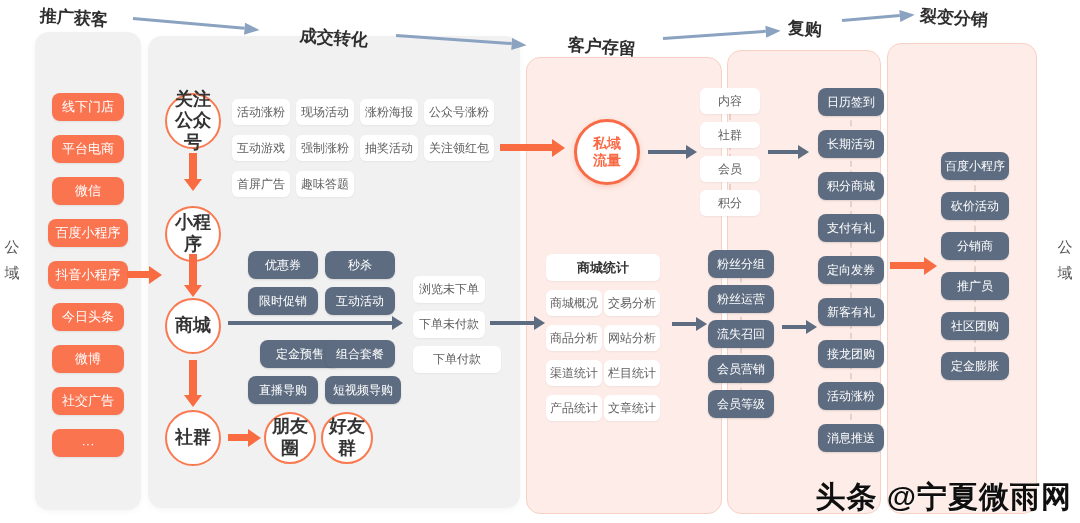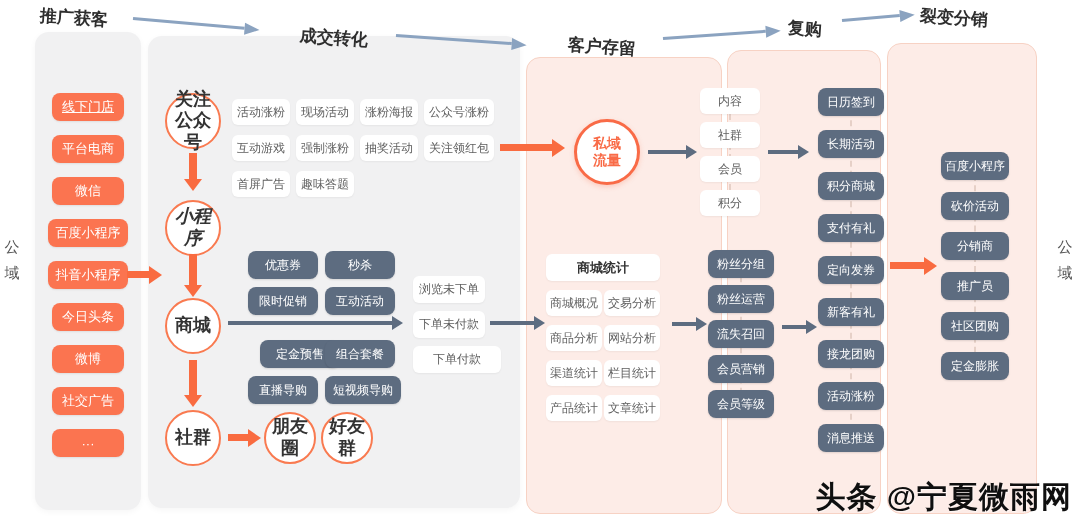--- a/index.html
+++ b/index.html
@@ -63,36 +63,36 @@
   <div class="stage" style="left:300px;top:24px;transform:rotate(4deg);">成交转化</div>
   <div class="stage" style="left:568px;top:33px;transform:rotate(4deg);">客户存留</div>
   <div class="stage" style="left:788px;top:16px;transform:rotate(4deg);">复购</div>
   <div class="stage" style="left:920px;top:4px;transform:rotate(4deg);">裂变分销</div>
 
   <div class="ar ar-b" style="left:133px;top:17px;width:112px;transform:rotate(5deg);"></div>
   <div class="ar ar-b" style="left:396px;top:34px;width:116px;transform:rotate(4deg);"></div>
   <div class="ar ar-b" style="left:663px;top:37px;width:103px;transform:rotate(-4deg);"></div>
   <div class="ar ar-b" style="left:842px;top:19px;width:58px;transform:rotate(-5deg);"></div>
 
-  <div class="chan" style="left:52px;top:93px;text-decoration:underline;">线下门店</div>
+  <div class="chan" style="left:52px;top:93px;">线下门店</div>
   <div class="chan" style="left:52px;top:135px;">平台电商</div>
   <div class="chan" style="left:52px;top:177px;">微信</div>
   <div class="chan wide" style="left:48px;top:219px;">百度小程序</div>
   <div class="chan wide" style="left:48px;top:261px;">抖音小程序</div>
   <div class="chan" style="left:52px;top:303px;">今日头条</div>
   <div class="chan" style="left:52px;top:345px;">微博</div>
   <div class="chan" style="left:52px;top:387px;">社交广告</div>
   <div class="chan" style="left:52px;top:429px;">···</div>
 
   <div class="ar ar-o" style="left:127px;top:271px;width:22px;"></div>
 
   <div class="circle" style="left:165px;top:93px;">关注
 公众号</div>
   <div class="ar-od" style="left:189px;top:153px;height:26px;"></div>
-  <div class="circle" style="left:165px;top:200px;font-style:italic;">小程序</div>
+  <div class="circle" style="left:165px;top:206px;">小程序</div>
   <div class="ar-od" style="left:189px;top:254px;height:31px;"></div>
   <div class="circle" style="left:165px;top:298px;">商城</div>
   <div class="ar-od" style="left:189px;top:360px;height:35px;"></div>
   <div class="circle" style="left:165px;top:410px;">社群</div>
 
   <div class="wbtn" style="left:232px;top:99px;width:58px;">活动涨粉</div>
   <div class="wbtn" style="left:296px;top:99px;width:58px;">现场活动</div>
   <div class="wbtn" style="left:360px;top:99px;width:58px;">涨粉海报</div>
   <div class="wbtn" style="left:424px;top:99px;width:70px;">公众号涨粉</div>
   <div class="wbtn" style="left:232px;top:135px;width:58px;">互动游戏</div>

